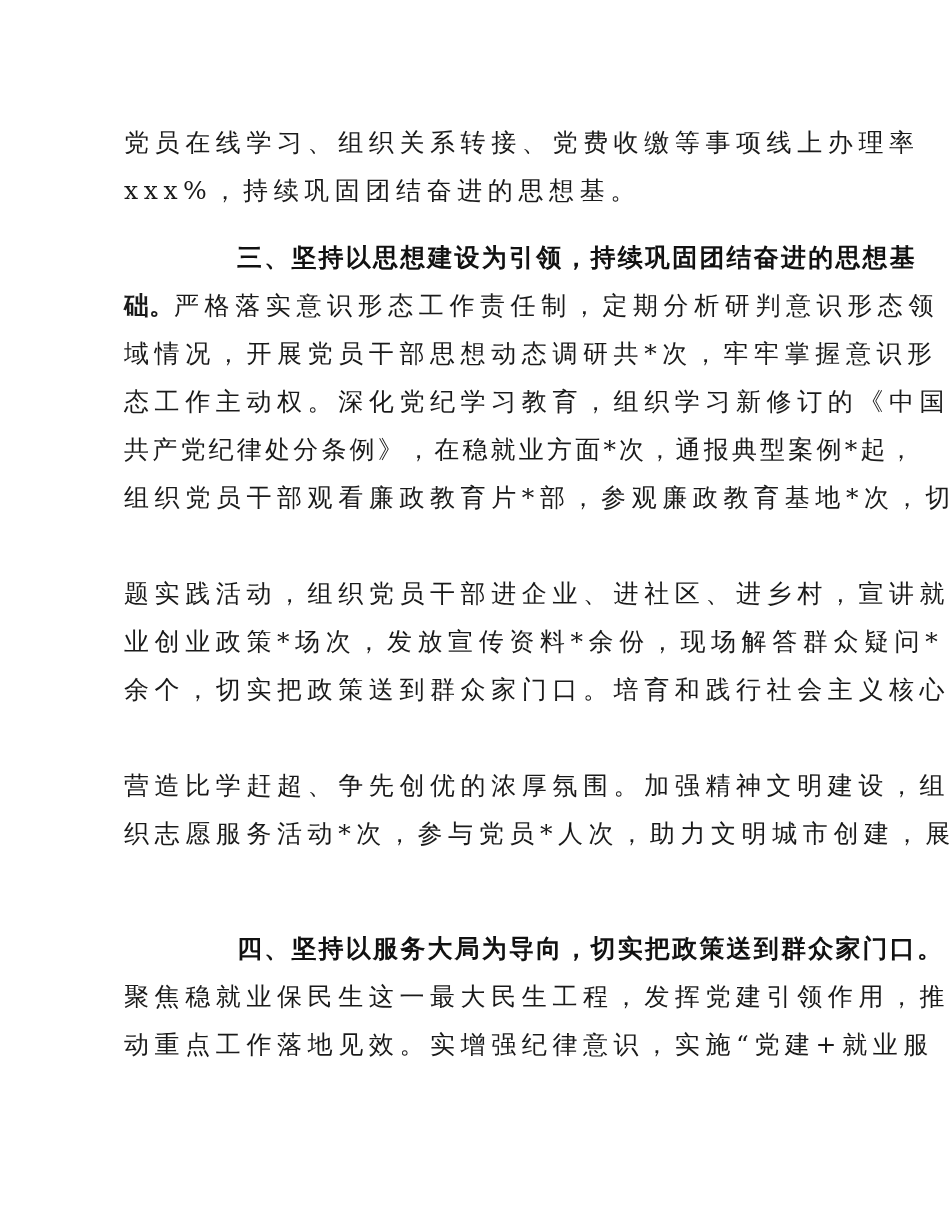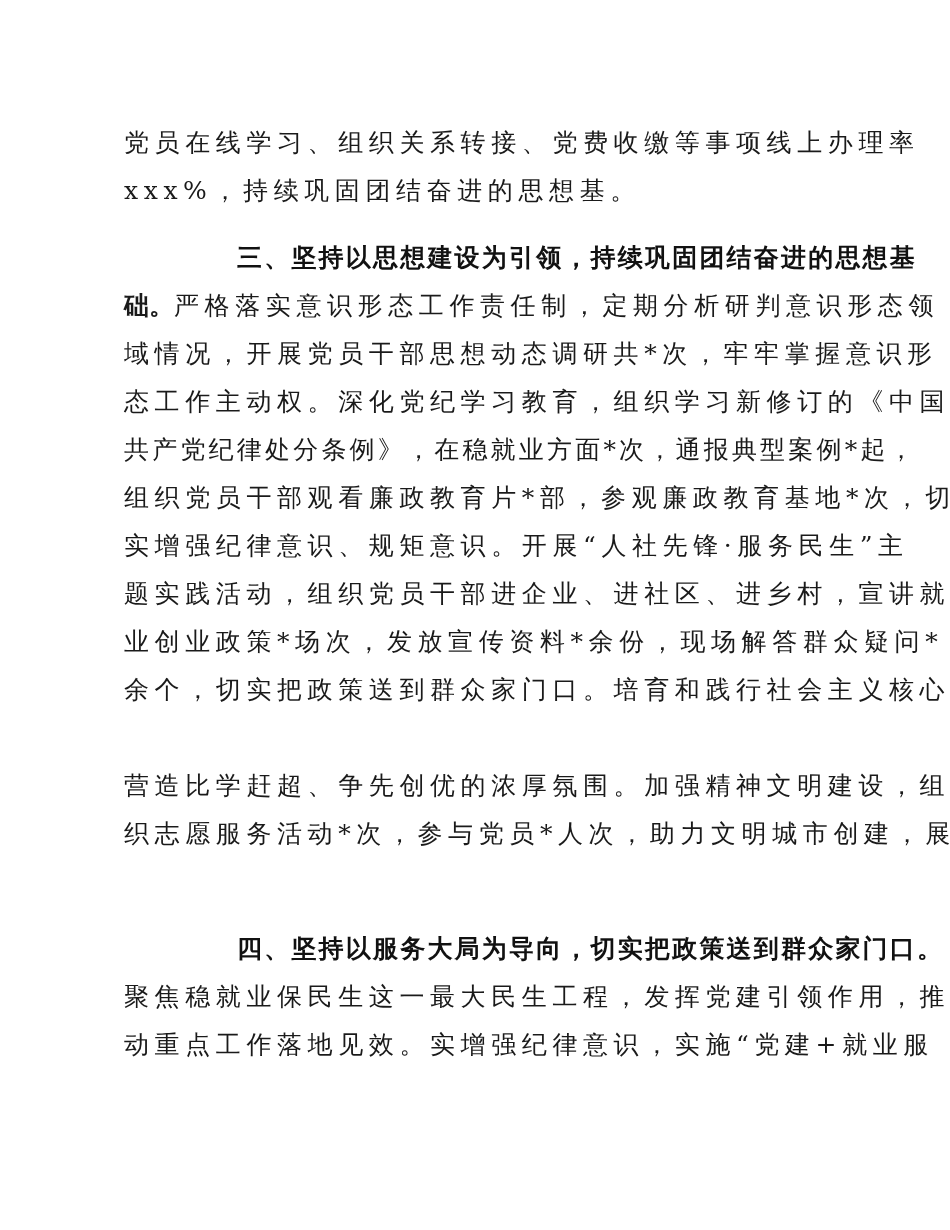--- a/index.html
+++ b/index.html
@@ -19,21 +19,20 @@
 <div class="page">
   <div class="line" style="top:128px">党员在线学习、组织关系转接、党费收缴等事项线上办理率</div>
   <div class="line" style="top:176px">xxx%，持续巩固团结奋进的思想基。</div>
 
   <div class="line indent heading" style="top:243px">三、坚持以思想建设为引领，持续巩固团结奋进的思想基</div>
   <div class="line" style="top:291px"><span class="bold">础。</span><span>严格落实意识形态工作责任制，定期分析研判意识形态领</span></div>
   <div class="line" style="top:339px">域情况，开展党员干部思想动态调研共*次，牢牢掌握意识形</div>
   <div class="line" style="top:387px">态工作主动权。深化党纪学习教育，组织学习新修订的《中国</div>
   <div class="line" style="top:435px;letter-spacing:3.2px">共产党纪律处分条例》，在稳就业方面*次，通报典型案例*起，</div>
   <div class="line" style="top:483px">组织党员干部观看廉政教育片*部，参观廉政教育基地*次，切</div>
-  <div class="line" style="top:531px">实增强纪律意识、规矩意识。开展“人社先锋·服务民生”主</div>
   <div class="line" style="top:579px">题实践活动，组织党员干部进企业、进社区、进乡村，宣讲就</div>
   <div class="line" style="top:627px">业创业政策*场次，发放宣传资料*余份，现场解答群众疑问*</div>
   <div class="line" style="top:675px">余个，切实把政策送到群众家门口。培育和践行社会主义核心</div>
   <div class="line" style="top:771px">营造比学赶超、争先创优的浓厚氛围。加强精神文明建设，组</div>
   <div class="line" style="top:819px">织志愿服务活动*次，参与党员*人次，助力文明城市创建，展</div>
 
   <div class="line indent heading" style="top:934px">四、坚持以服务大局为导向，切实把政策送到群众家门口。</div>
   <div class="line" style="top:982px">聚焦稳就业保民生这一最大民生工程，发挥党建引领作用，推</div>
   <div class="line" style="top:1030px">动重点工作落地见效。实增强纪律意识，实施“党建+就业服</div>
 </div>

